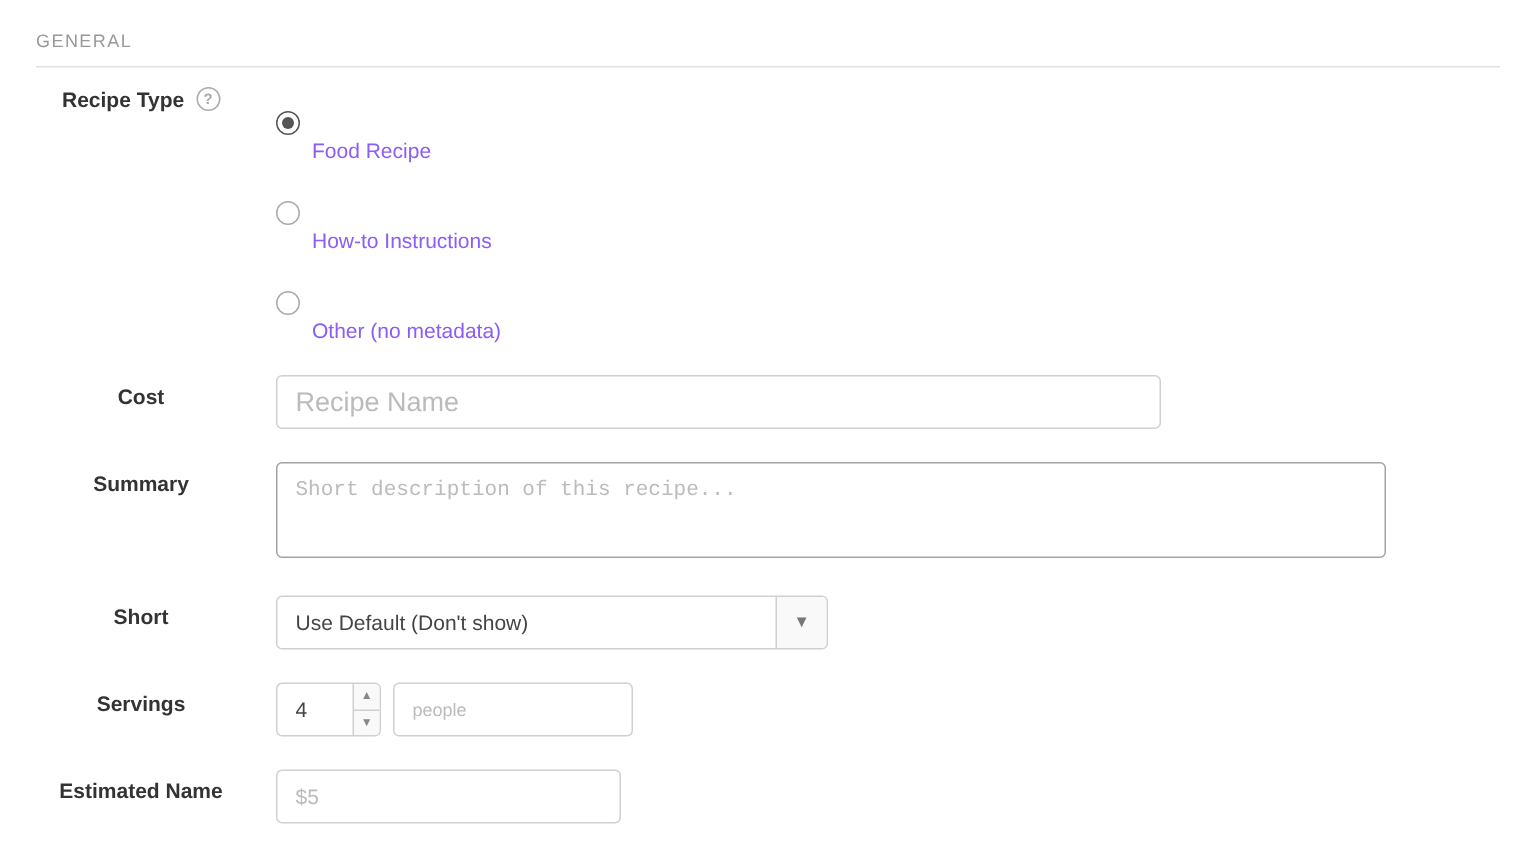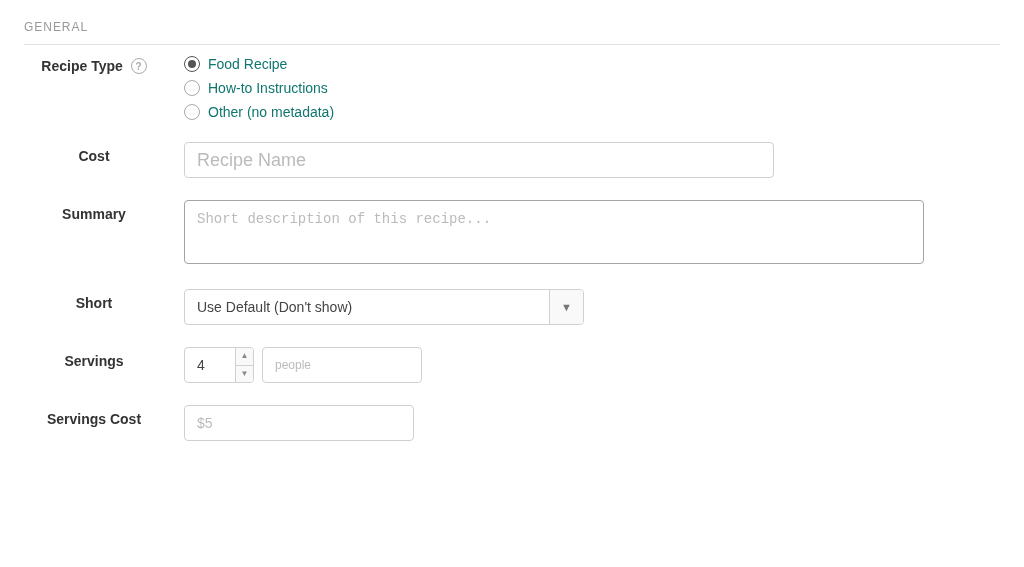--- a/index.html
+++ b/index.html
@@ -114,21 +114,22 @@
       left: 50%;
       transform: translate(-50%, -50%);
       width: 8px;
       height: 8px;
       border-radius: 50%;
       background: #555;
     }
 
     .radio-label {
       font-size: 14px;
-      color: #0f766e;
+      color: #8b5cf6;
+      margin-top: 36px;
     }
 
     
     .text-input {
       width: 100%;
       max-width: 590px;
       height: 36px;
       border: 1px solid #d0d0d0;
       border-radius: 4px;
       padding: 0 12px;
@@ -160,21 +161,21 @@
 
     .textarea-input::placeholder {
       color: #bbb;
     }
 
     
     .select-wrapper {
       position: relative;
       display: inline-flex;
       align-items: center;
-      width: 400px;
+      width: 368px;
       border: 1px solid #d0d0d0;
       border-radius: 4px;
       background: #fff;
       height: 36px;
       overflow: hidden;
     }
 
     .select-input {
       appearance: none;
       -webkit-appearance: none;
@@ -381,20 +382,20 @@
             <button class="spinner-btn">▼</button>
           </div>
         </div>
         <input type="text" class="unit-input" value="" placeholder="people" style="">
       </div>
     </div>
   </div>
 
   <div class="form-row">
     <div class="form-label">
-      <span>Servings Cost</span>
+      <span>Estimated Name</span>
     </div>
     <div class="form-control">
       <input type="text" class="cost-input" value="" placeholder="$5" style="">
     </div>
   </div>
 
 </div>
 
 </body></html>

